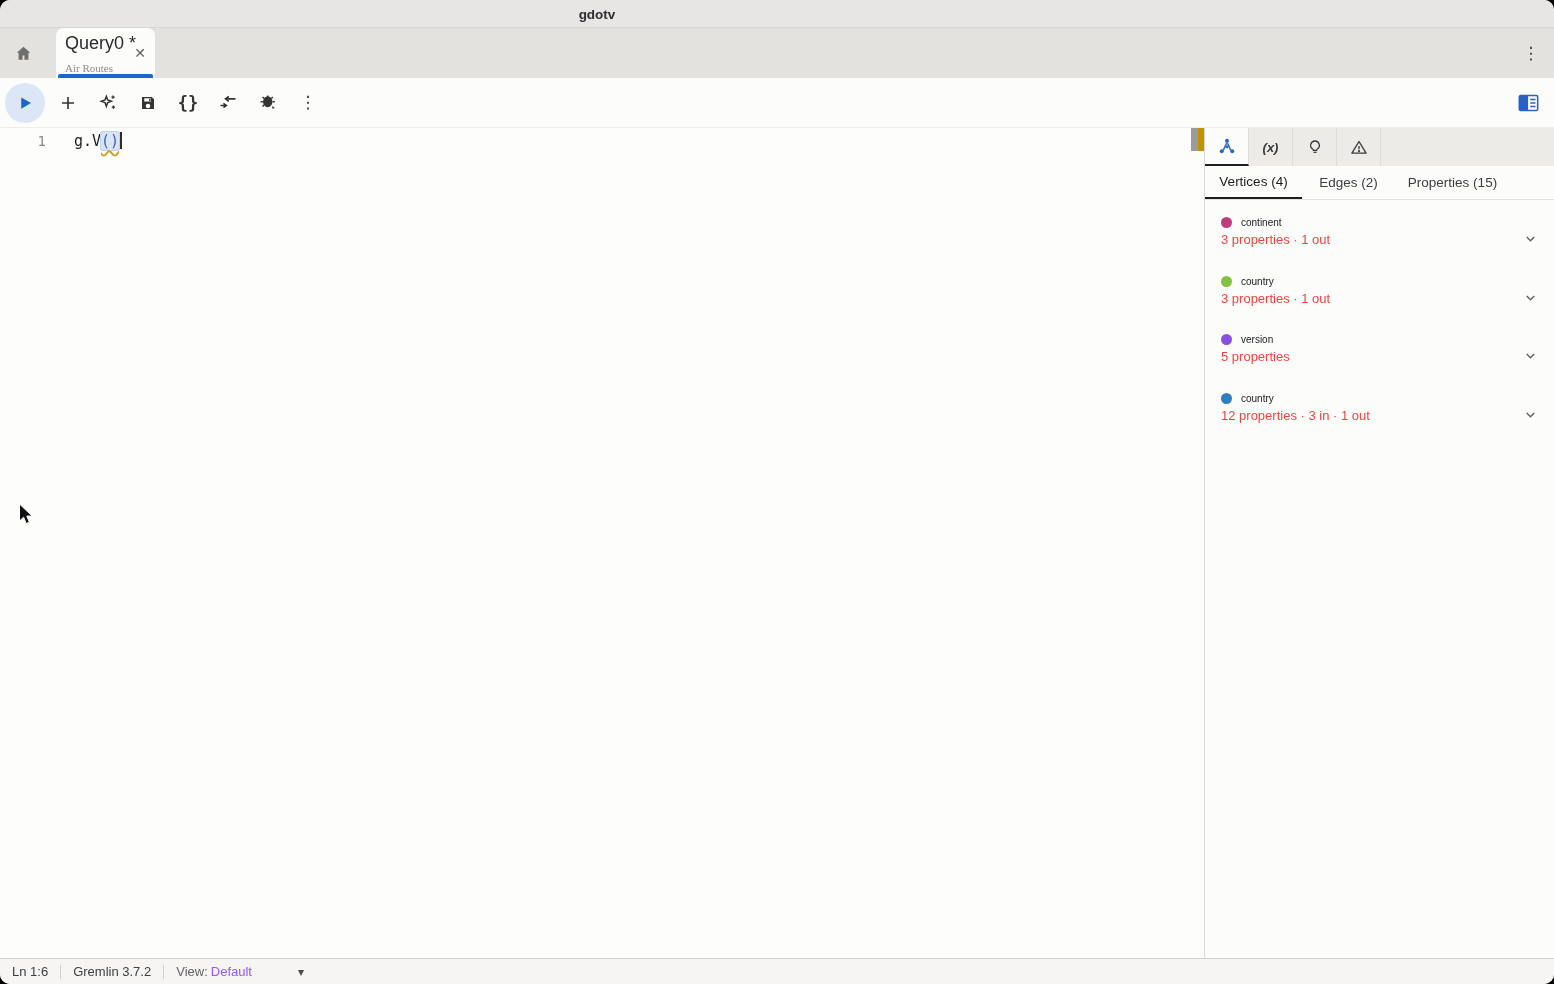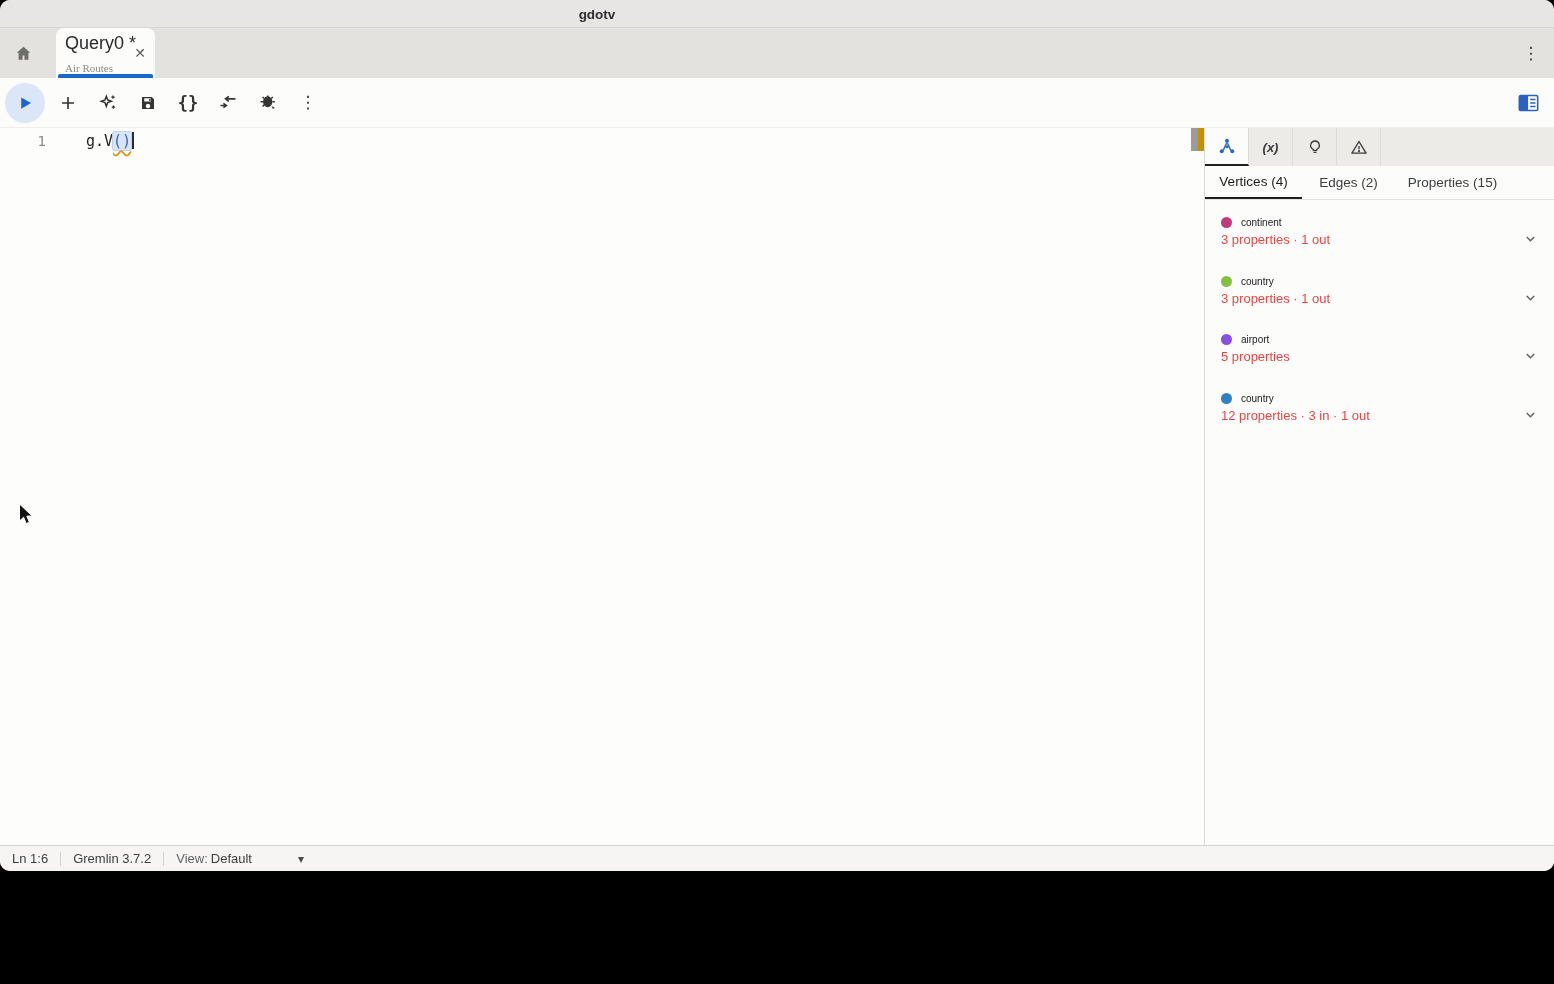--- a/index.html
+++ b/index.html
@@ -1,18 +1,18 @@
 <!DOCTYPE html>
 <html><head>
 <meta charset="utf-8">
 <style>
   * { margin:0; padding:0; box-sizing:border-box; }
   html,body { background:#000; font-family:"Liberation Sans", sans-serif; }
   .window{
-    position:relative; width:1554px; height:871px;
+    position:relative; width:1554px; height:984px;
     background:#fcfcfa; border-radius:10px; overflow:hidden;
     display:flex; flex-direction:column;
   }
   
   .titlebar{ position:relative; height:28px; flex:0 0 28px;
     background:#e7e6e4; border-bottom:1px solid #d7d6d3; }
   .titlebar .app-title{ position:absolute; left:597px; top:50%;
     transform:translate(-50%,-50%); font-size:13.5px; font-weight:bold; color:#2e2e30; }
   
   .tabbar{ height:50px; flex:0 0 50px; background:#e3e2df;
@@ -42,21 +42,21 @@
   .tool-btn.kebab-v{ font-size:17px; }
   .toolbar-spacer{ flex:1; }
   .panel-toggle{ width:44px; height:40px; margin-right:4px; display:flex;
     align-items:center; justify-content:center; color:#2a62c4; }
   
   .main{ flex:1; display:flex; min-height:0; }
   .editor{ position:relative; flex:1; background:#fdfdfc; overflow:hidden; }
   .code-line{ display:flex; align-items:center; height:21px; margin-top:2px;
     font-family:"DejaVu Sans Mono", monospace; font-size:15px; }
   .gutter{ width:46px; text-align:right; color:#8a8a88; font-size:14px; }
-  .code-text{ margin-left:40px; color:#1d1d1f; display:flex; align-items:center; }
+  .code-text{ margin-left:28px; color:#1d1d1f; display:flex; align-items:center; }
   .brackets{ color:#3a63c8; background:#d9e4f4; border-radius:2px;
     box-shadow:0 0 0 1px #c0d2ec; text-decoration:underline wavy #d89a1e 1.5px;
     text-underline-offset:4px; }
   .caret{ display:inline-block; width:1.5px; height:17px; background:#2c2c2c; margin-left:1px; }
   .ruler-mark{ position:absolute; top:0; height:23px; }
   .ruler-gray{ right:6px; width:7px; background:#9b9b9b; }
   .ruler-gold{ right:0; width:6px; background:#c29200; }
   .mouse-cursor{ position:absolute; left:18px; top:375px; }
   .vdivider{ flex:0 0 1px; background:#dbdad7; }
   
@@ -81,21 +81,21 @@
   .vertex-meta{ margin-top:4px; font-size:13px; color:#ef4444; }
   .vertex-chevron{ position:absolute; right:16px; top:16px; color:#636363; }
   
   .statusbar{ height:26px; flex:0 0 26px; background:#f6f5f3;
     border-top:1px solid #d3d2cf; display:flex; align-items:center;
     font-size:13px; color:#3c4043; }
   .sb-item{ padding:0 12px; white-space:nowrap; }
   .sb-sep{ width:1px; height:14px; background:#d2d1ce; }
   .sb-view{ display:flex; align-items:center; padding:0 12px; }
   .sb-view-label{ color:#5f6368; margin-right:3px; }
-  .sb-view-value{ color:#404040; }
+  .sb-view-value{ color:#8b5cf6; }
   .sb-caret{ margin-left:46px; color:#4a4a4c; font-size:12px; }
   svg{ display:block; }
 </style>
 </head>
 <body>
 
 <div class="window">
 
   <div class="titlebar">
     <div class="app-title">gdotv</div>
@@ -267,21 +267,21 @@
           <div class="vertex-meta">3 properties · 1 out</div>
           <span class="vertex-chevron">
             <svg width="15" height="15" viewBox="0 0 24 24" fill="none" stroke="currentColor" stroke-width="2.4">
                 <path d="M6 9.5 12 15.5 18 9.5"></path>
               </svg>
           </span>
         </div>
         <div class="vertex-row">
           <div class="vertex-head">
             <span class="vertex-dot" style="background: rgb(138, 80, 224);"></span>
-            <span class="vertex-name">airport</span>
+            <span class="vertex-name">version</span>
           </div>
           <div class="vertex-meta">5 properties</div>
           <span class="vertex-chevron">
             <svg width="15" height="15" viewBox="0 0 24 24" fill="none" stroke="currentColor" stroke-width="2.4">
                 <path d="M6 9.5 12 15.5 18 9.5"></path>
               </svg>
           </span>
         </div>
         <div class="vertex-row">
           <div class="vertex-head">

